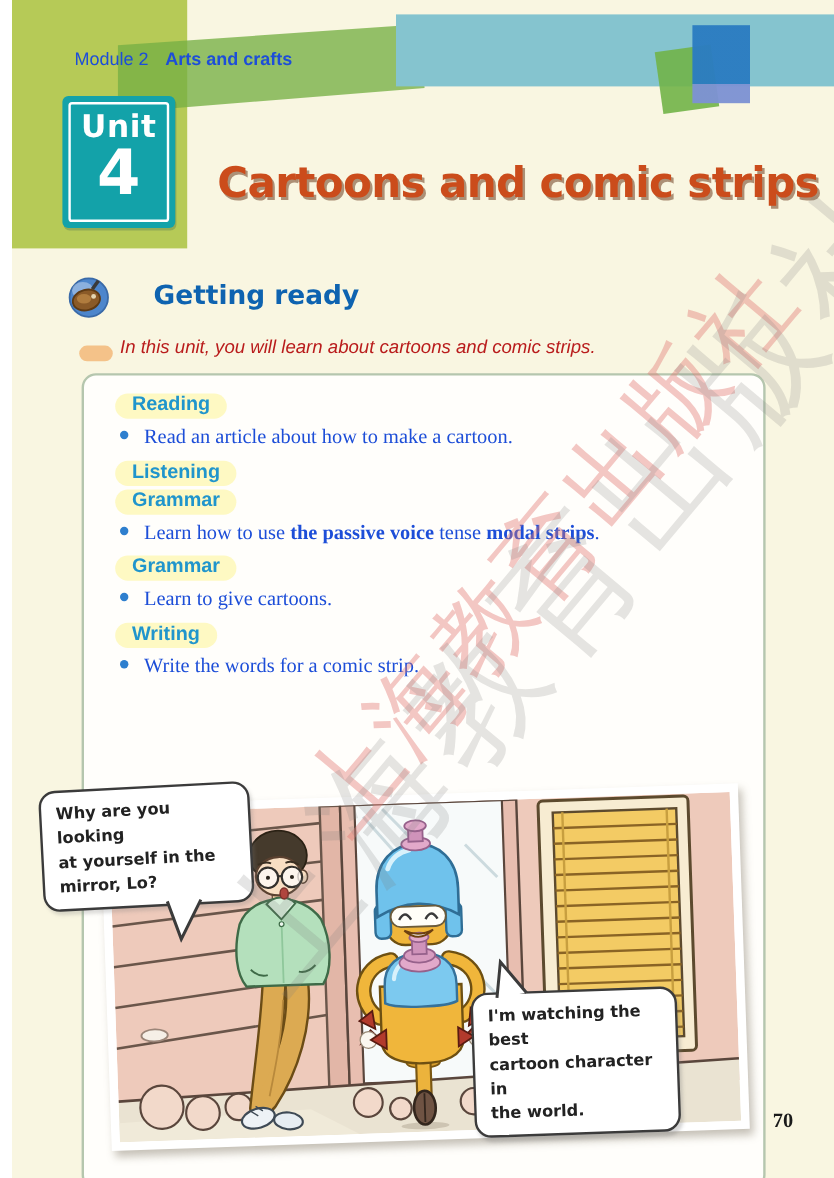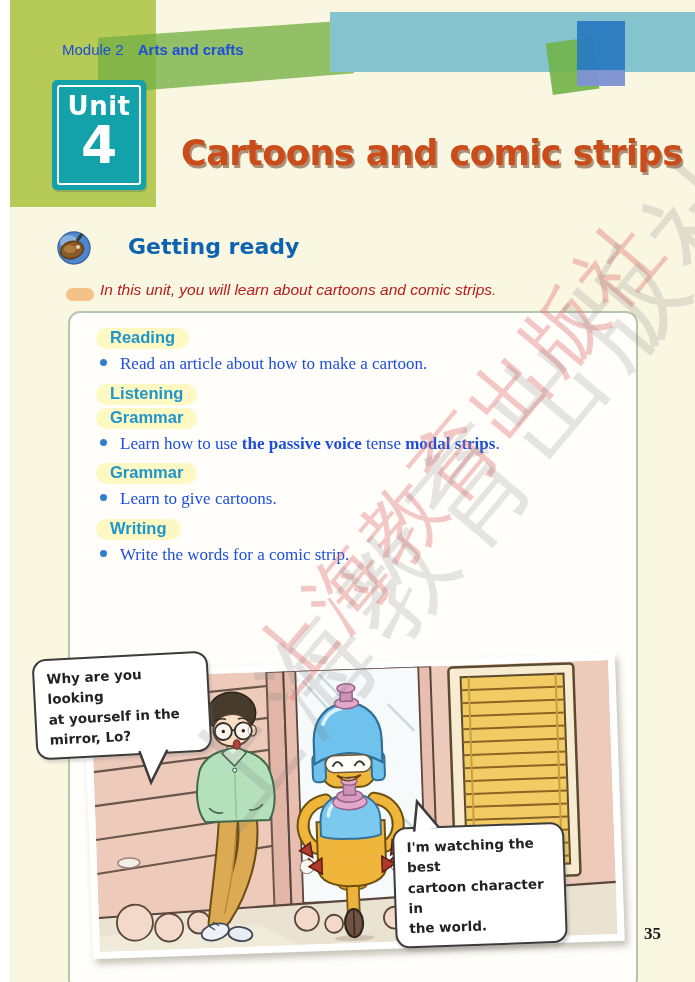--- a/index.html
+++ b/index.html
@@ -289,14 +289,14 @@
       </div>
     <svg class="tail tail-down" viewBox="0 0 34 36">
       <path d="M3,1 L31,1 L13,33 Z" fill="#fff"></path>
       <path d="M3,1 L13,33 L31,1" fill="none" stroke="#3b3b3b" stroke-width="2.5"></path>
     </svg>
   </div>
 
   <div class="wm wm-red">上海教育出版社</div>
   <div class="wm wm-gray">上海教育出版社</div>
 
-  <div class="page-num">35</div>
+  <div class="page-num">70</div>
 </div>
 
 </body></html>

